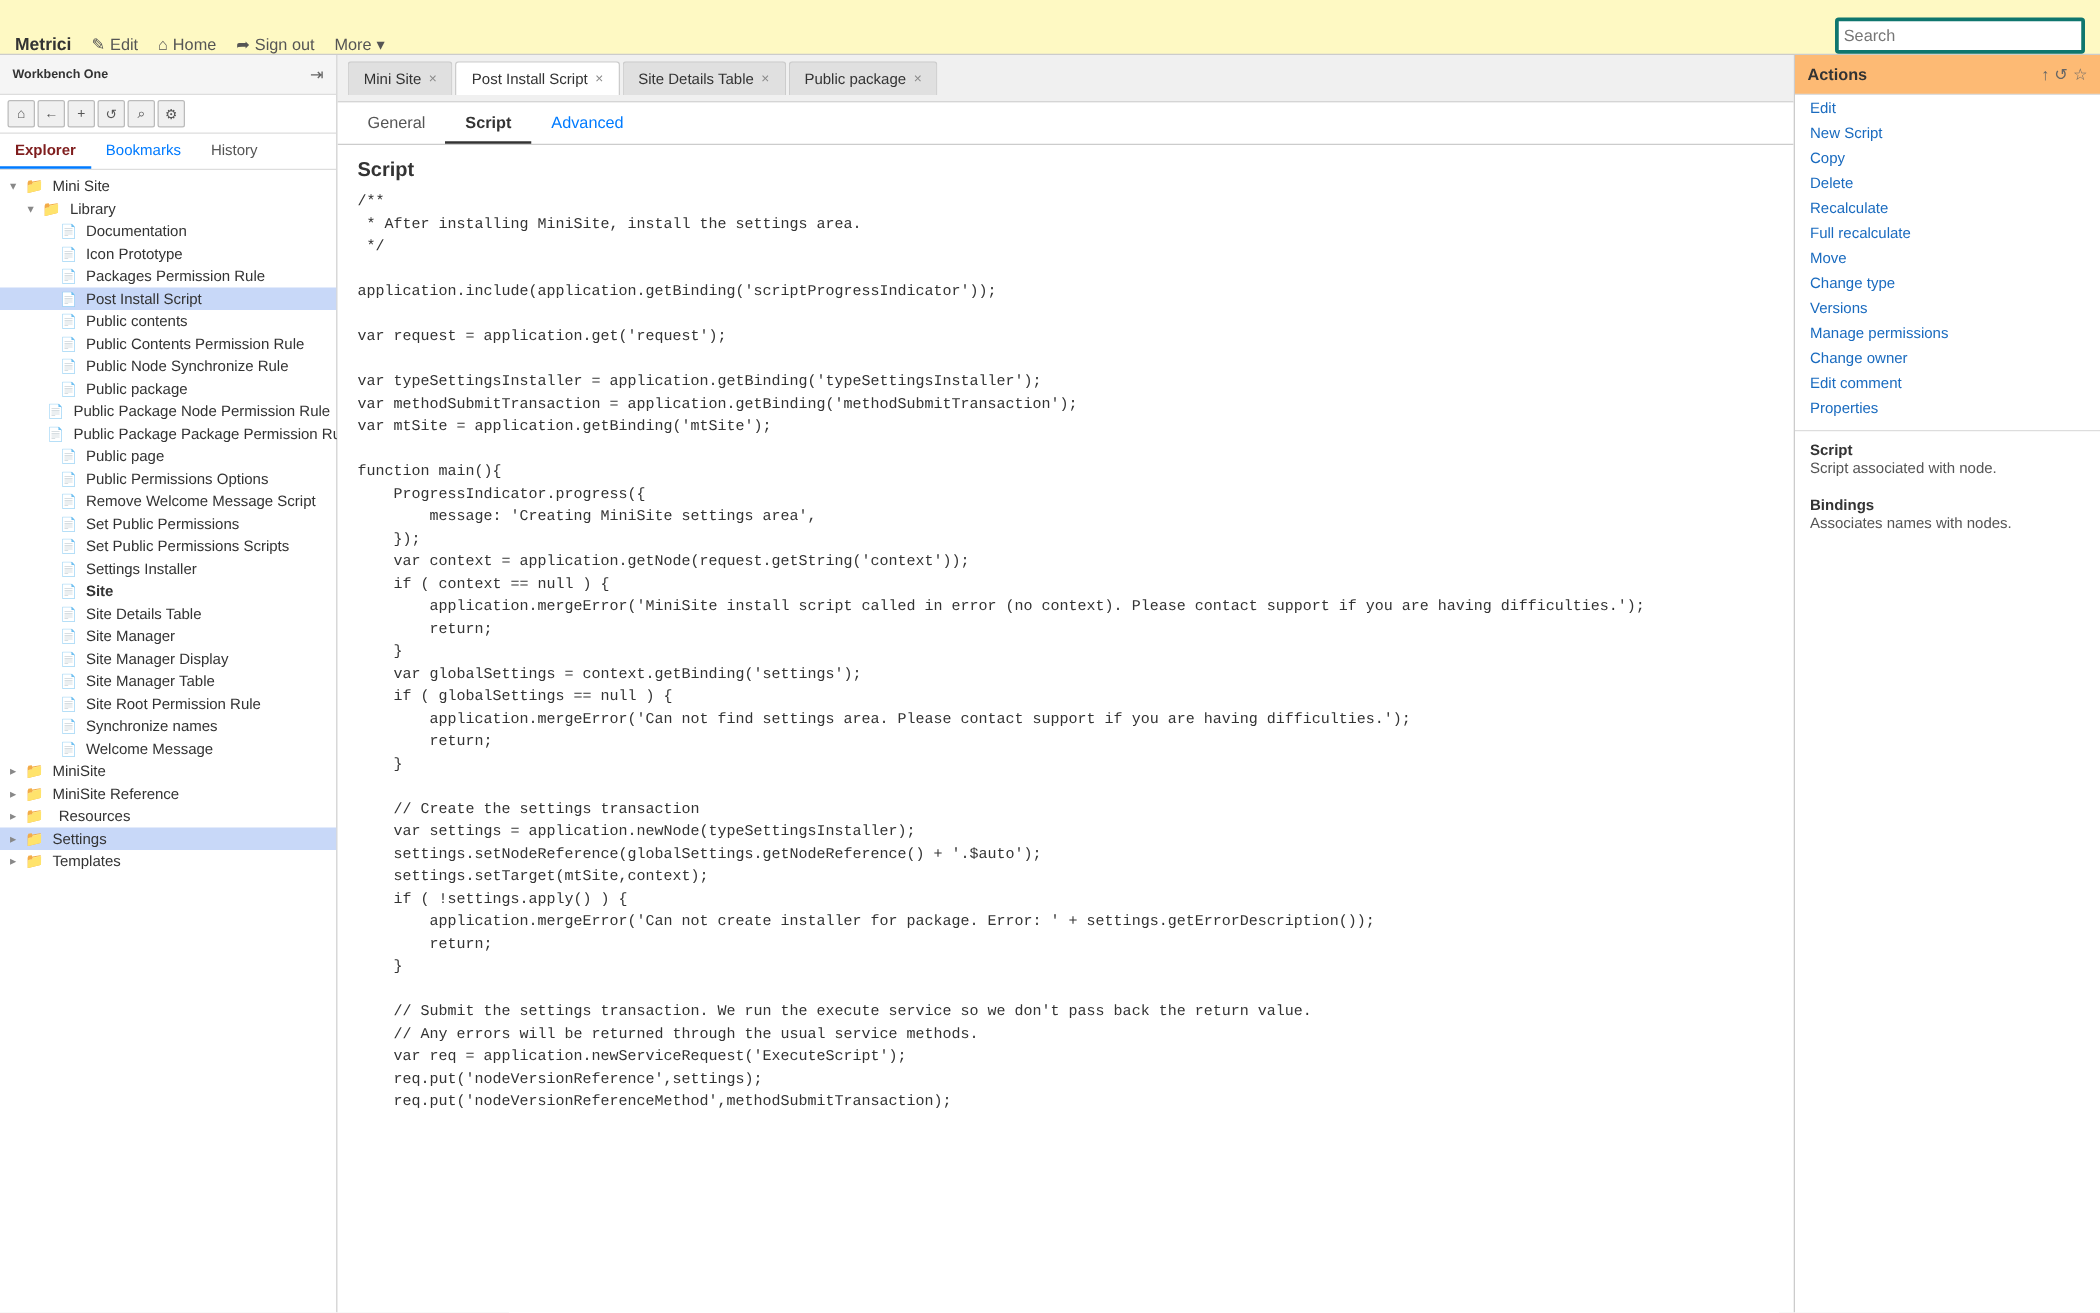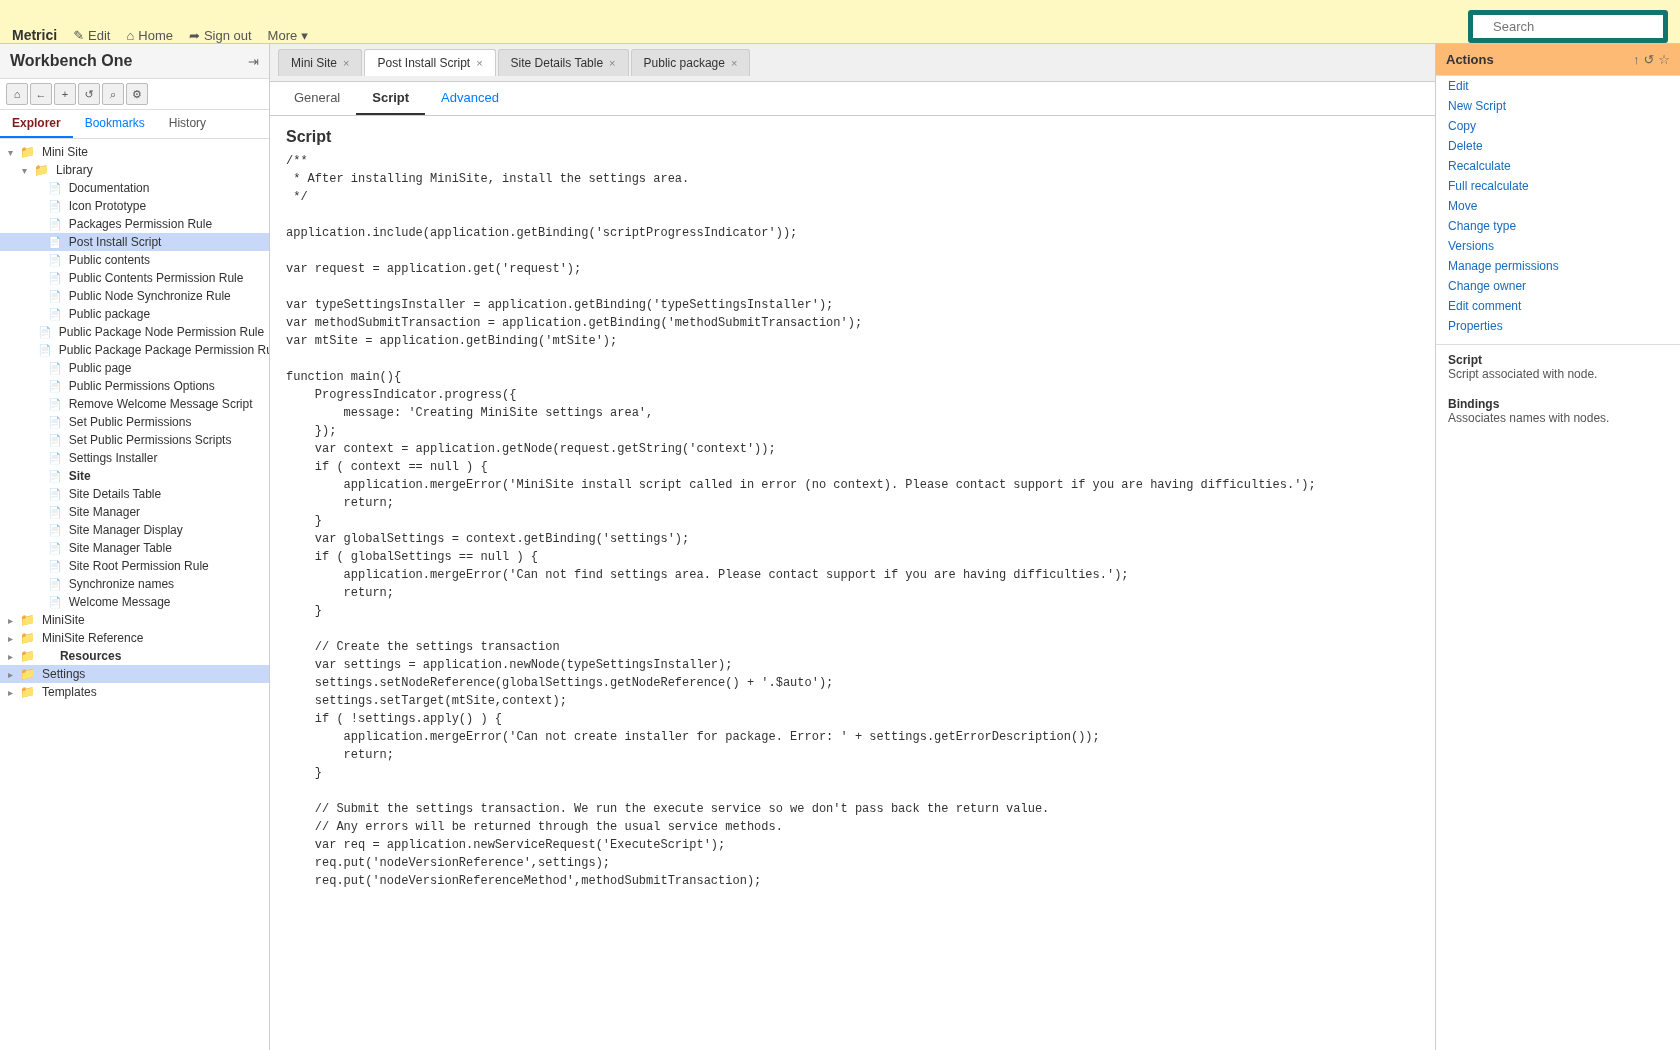--- a/index.html
+++ b/index.html
@@ -7,37 +7,37 @@
 
     
     #topnav {
       display: flex; align-items: flex-end; background: #fef9c3; border-bottom: 1px solid #ccc;
       height: 44px; padding: 0 12px; gap: 16px;
     }
     #topnav .app-name { font-weight: bold; font-size: 14px; color: #333; }
     #topnav .nav-item { display: flex; align-items: center; gap: 4px; color: #555; font-size: 13px; cursor: pointer; text-decoration: none; }
     #topnav .spacer { flex: 1; }
     #search-box {
-      border: 5px solid #0f766e; border-radius: 3px; padding: 4px 20px; font-size: 13px;
+      border: 3px solid #0f766e; border-radius: 3px; padding: 4px 4px; font-size: 13px;
       width: 200px; color: #999; background: #fff;
     }
 
     
     #main-layout { display: flex; height: calc(1050px - 44px); }
 
     
     #sidebar {
       width: 270px; min-width: 270px; background: #fff; border-right: 1px solid #ccc;
       display: flex; flex-direction: column; overflow: hidden;
     }
     #sidebar-header {
       display: flex; align-items: center; padding: 8px 10px;
       border-bottom: 1px solid #ddd; background: #f5f5f5;
     }
-    #sidebar-header .title { font-weight: bold; font-size: 16px; flex: 1; }
+    #sidebar-header .title { font-weight: bold; font-size: 10px; flex: 1; }
     #sidebar-toolbar {
       display: flex; align-items: center; padding: 4px 6px; border-bottom: 1px solid #ddd;
       gap: 2px;
     }
     #sidebar-toolbar .tb-btn {
       width: 22px; height: 22px; border: 1px solid #bbb; background: #f0f0f0;
       cursor: pointer; display: flex; align-items: center; justify-content: center;
       border-radius: 2px; font-size: 11px; color: #555;
     }
     #sidebar-tabs { display: flex; border-bottom: 1px solid #ddd; }
@@ -337,21 +337,21 @@
         <div class="tree-item">
           <span class="indent" style="padding-left: 0px;"></span>
           <span class="expand-icon">▸</span>
           <span class="icon" style="color: rgb(232, 160, 0); font-size: 12px;">📁</span>
           <span style="margin-left: 3px;">MiniSite Reference</span>
         </div>
         <div class="tree-item">
           <span class="indent" style="padding-left: 0px;"></span>
           <span class="expand-icon">▸</span>
           <span class="icon" style="color: rgb(232, 160, 0); font-size: 12px;">📁</span>
-          <span style="margin-left: 21px; font-weight: bold;">Resources</span>
+          <span style="margin-left: 8px;">Resources</span>
         </div>
         <div class="tree-item selected">
           <span class="indent" style="padding-left: 0px;"></span>
           <span class="expand-icon">▸</span>
           <span class="icon" style="color: rgb(232, 160, 0); font-size: 12px;">📁</span>
           <span style="margin-left: 3px;">Settings</span>
         </div>
         <div class="tree-item">
           <span class="indent" style="padding-left: 0px;"></span>
           <span class="expand-icon">▸</span>

